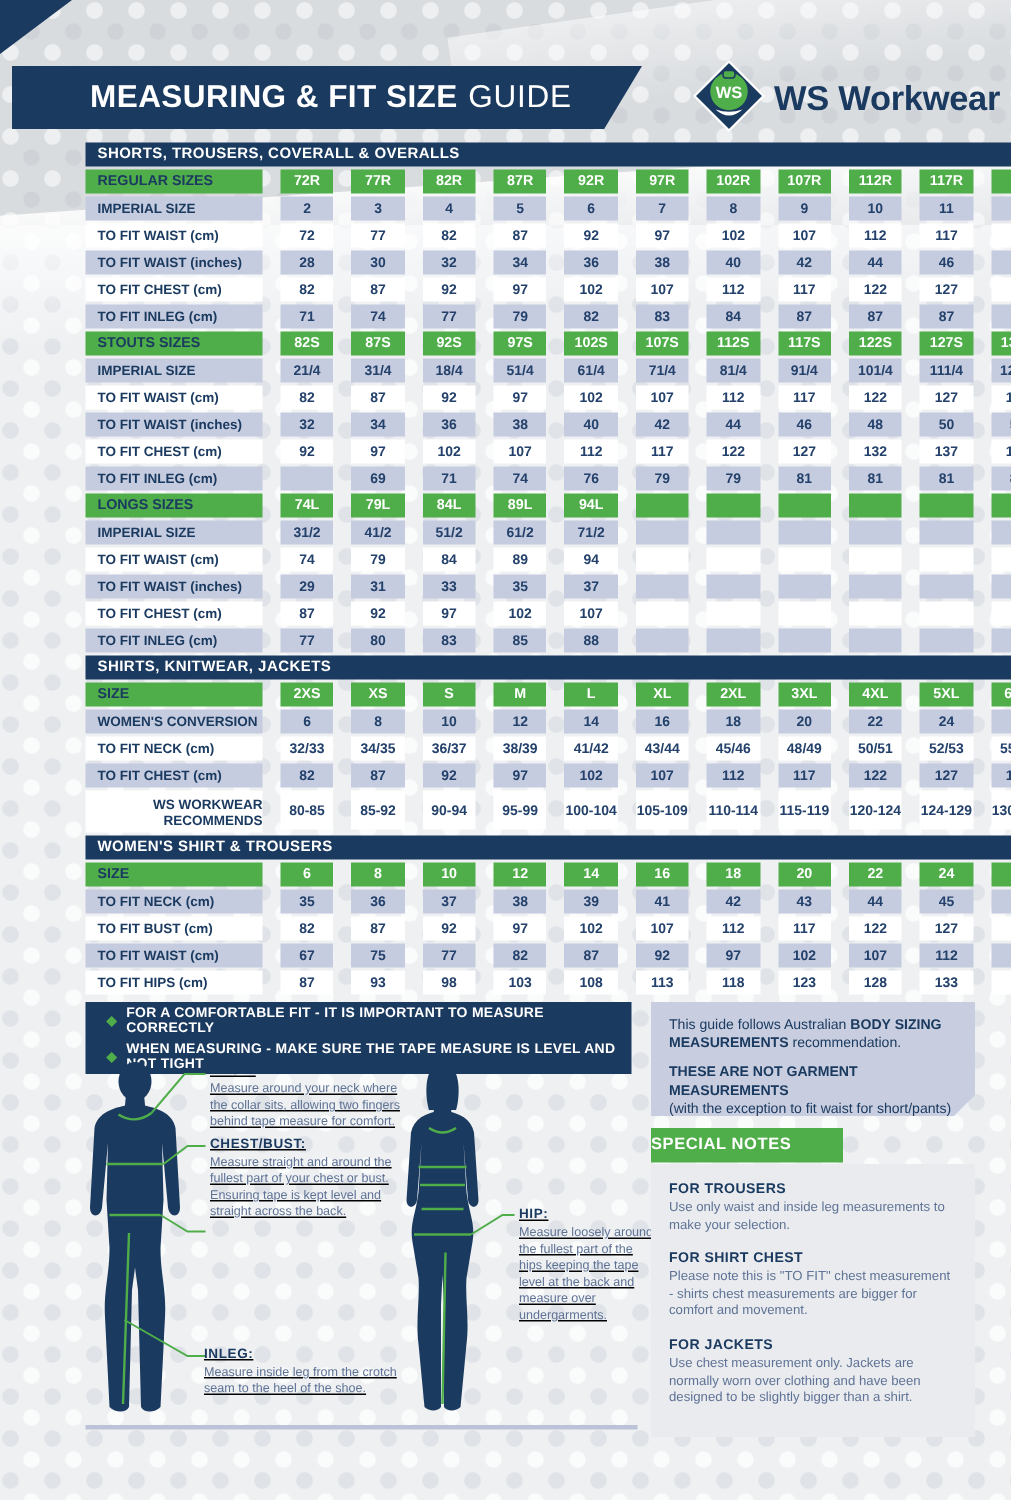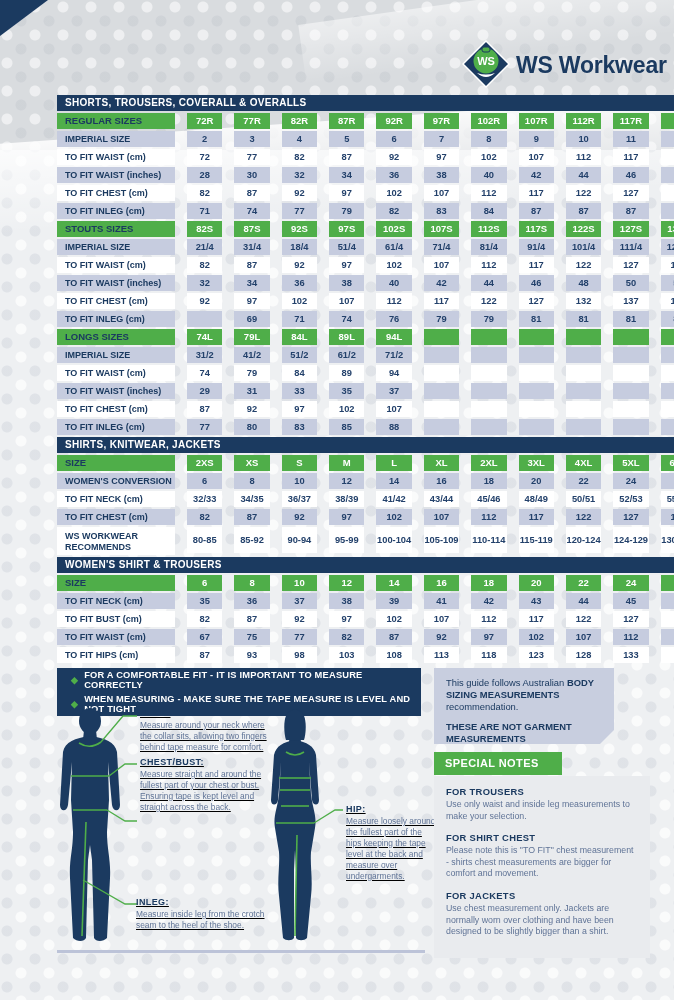--- a/index.html
+++ b/index.html
@@ -31,63 +31,67 @@
   
   #logo{position:absolute;left:462px;top:40px;width:48px;height:48px;}
   #brand{position:absolute;left:516px;top:52px;font-size:23px;font-weight:bold;color:#1b3a60;letter-spacing:-.2px;text-align:right;}
   
   #tables{position:absolute;left:57px;top:95px;width:639px;}
   .t-section{height:16px;line-height:16px;background:#1b3a60;color:#fff;font-weight:bold;
     font-size:10px;padding-left:8px;letter-spacing:.3px;margin-bottom:2px;}
   .t-row{display:grid;grid-template-columns:118px repeat(11,1fr);gap:12px;margin-bottom:2px;}
   .t-row .cell{height:16px;line-height:16px;font-size:9px;overflow:hidden;}
   .t-row.tall .cell{height:26px;line-height:12px;display:flex;align-items:center;justify-content:center;}
-  .t-row.tall .cell.label{justify-content:flex-start;line-height:11px;padding-top:2px;}
+  .t-row.tall .cell.label{justify-content:flex-start;line-height:11px;padding-top:2px;text-align:right;}
   .cell.label{padding-left:8px;color:#1b3a60;font-weight:600;text-align:left;}
   .cell.val{text-align:center;color:#23416b;font-weight:600;font-size:9.3px;}
   .size-row .cell{background:#4fae49;font-weight:bold;}
   .size-row .cell.label{color:#1b3a60;font-size:9.5px;}
   .size-row .cell.val{color:#fff;font-size:9.5px;}
   .data-row.gray .cell{background:#c6ccdf;}
   .data-row.white .cell{background:#ffffff;}
   
   #bullet-box{position:absolute;left:57px;top:668px;width:364px;height:48px;background:#1b3a60;
     display:flex;flex-direction:column;justify-content:center;padding-left:14px;box-sizing:border-box;gap:4px;}
   .bullet-line{display:flex;align-items:center;gap:6px;color:#fff;font-weight:bold;font-size:9.3px;letter-spacing:.2px;}
   .diamond{color:#4fae49;font-size:9px;line-height:9px;}
   
   #figure-svg{position:absolute;left:55px;top:700px;}
   .callout{position:absolute;width:130px;text-decoration:underline;}
   .callout .c-label{font-size:9px;font-weight:bold;color:#1b3a60;letter-spacing:.4px;margin-bottom:2px;}
   .callout .c-text{font-size:8.4px;line-height:1.3;color:#5f7396;}
   #callout-hip{width:92px;}
   
-  #note-box{position:absolute;left:434px;top:668px;width:180px;height:76px;background:#c8cedf;
+  #note-box{position:absolute;left:434px;top:668px;width:216px;height:76px;background:#c8cedf;
     clip-path:polygon(0 0,100% 0,100% calc(100% - 14px),calc(100% - 14px) 100%,0 100%);
     padding:9px 12px;box-sizing:border-box;color:#1b3a60;font-size:9.4px;line-height:1.3;}
   #note-box b{font-weight:bold;}
   #note-box .nb2{margin-top:7px;}
   #special-title{position:absolute;left:434px;top:752px;width:128px;height:23px;background:#4fae49;
-    color:#fff;font-weight:bold;font-size:11px;line-height:23px;padding-left:11px;box-sizing:border-box;letter-spacing:.4px;}
+    color:#fff;font-weight:bold;font-size:11px;line-height:23px;box-sizing:border-box;letter-spacing:.4px;}
   #special-panel{position:absolute;left:434px;top:776px;width:216px;height:182px;background:#e9ebee;
     padding:10px 12px;box-sizing:border-box;}
   .sn-item{margin-bottom:10px;}
   .sn-head{font-size:9.4px;font-weight:bold;color:#1b3a60;letter-spacing:.3px;margin-bottom:2px;}
   .sn-text{font-size:8.8px;line-height:1.32;color:#5f7396;}
   #footer-line{position:absolute;left:57px;top:950px;width:368px;height:3px;background:#bcc3d8;}
 </style>
 </head>
 <body>
 
 <div id="page">
   <div id="top-band"></div>
   <div class="sweep" id="sweep1"></div>
   <div class="sweep" id="sweep2"></div>
   <div id="corner-tri"></div>
 
+  <div id="banner">
+    <span class="t-bold">MEASURING &amp; FIT SIZE</span>
+    <span class="t-light">GUIDE</span>
+  </div>
 
   <svg id="logo" viewBox="0 0 48 48">
     <path d="M24,1 L47,24 L24,47 L1,24 Z" fill="#1b3a60" stroke="#ffffff" stroke-width="1.5"></path>
     <circle cx="24" cy="21" r="12.5" fill="#4fae49"></circle>
     <rect x="20" y="7" width="8" height="5" rx="2" fill="#4fae49" stroke="#1b3a60" stroke-width="1"></rect>
     <text x="24" y="25" text-anchor="middle" font-family="Liberation Sans, sans-serif" font-size="11" font-weight="bold" fill="#ffffff">WS</text>
     <path d="M15,33 Q24,41 33,33 Q24,36 15,33 Z" fill="#ffffff"></path>
   </svg>
   <div id="brand">WS Workwear</div>
 

